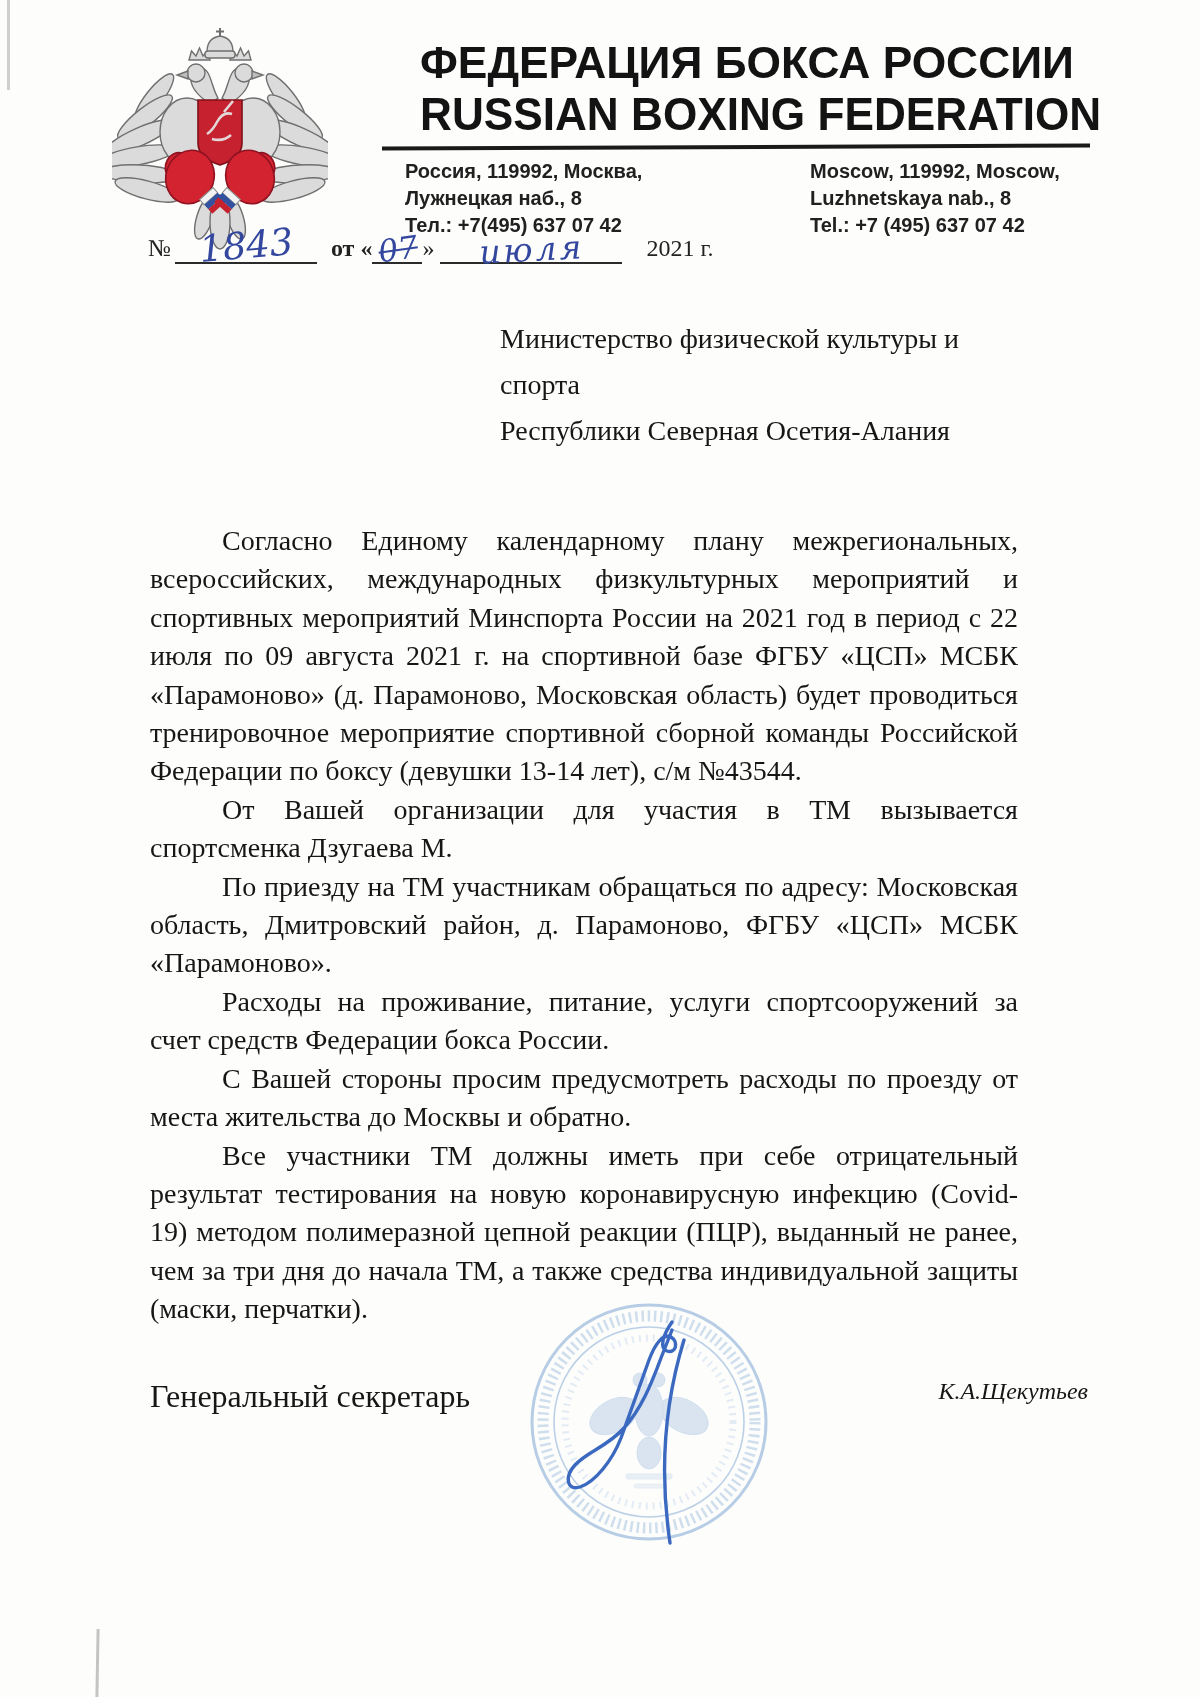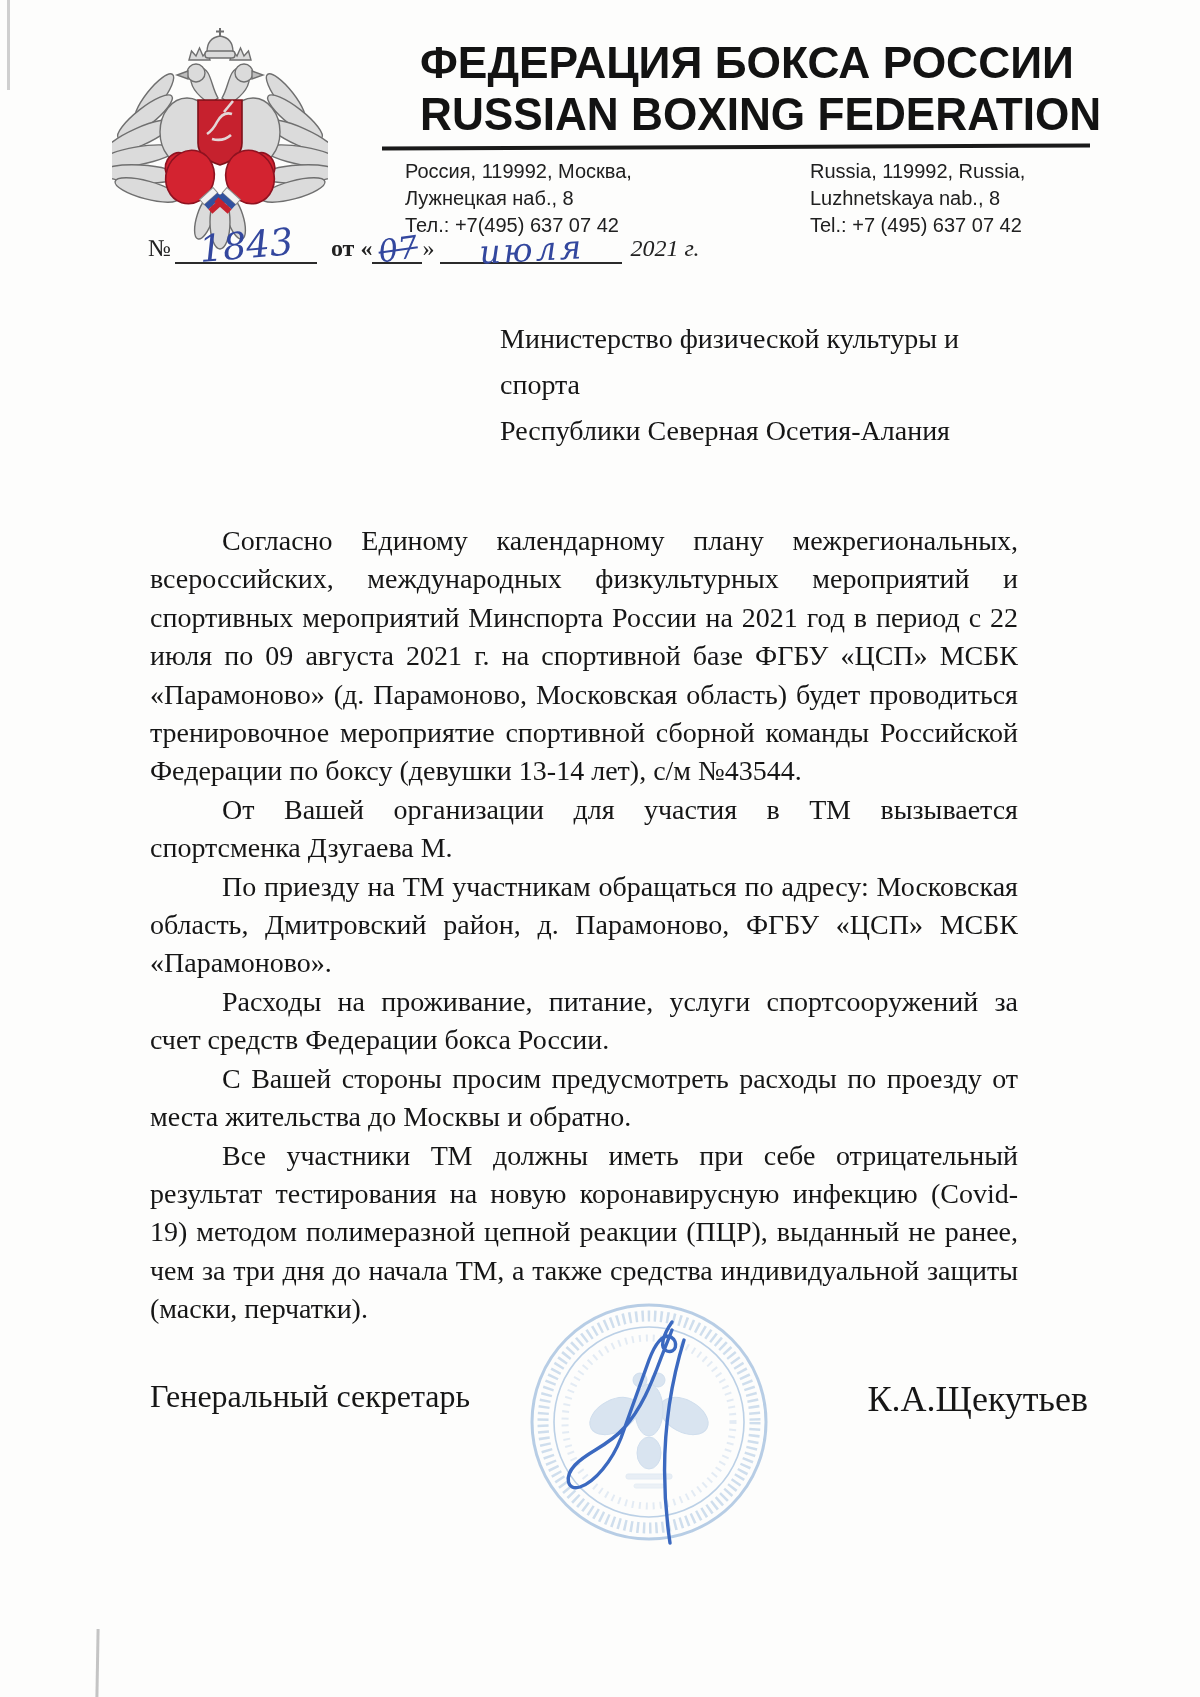--- a/index.html
+++ b/index.html
@@ -25,21 +25,21 @@
   }
   .org-en{
     font-family:"Liberation Sans","DejaVu Sans",sans-serif;
     font-weight:700;font-size:46px;line-height:52px;color:#131313;
     white-space:nowrap;transform:scaleX(.96);transform-origin:left;
   }
   .head-rule{position:absolute;left:382px;top:145px;width:708px;height:4px;background:#1a1a1a;transform:rotate(-.25deg);}
   .addr{
     position:absolute;top:158px;
     font-family:"Liberation Sans","DejaVu Sans",sans-serif;
-    font-weight:400;font-size:20px;line-height:27px;color:#202020;
+    font-weight:700;font-size:20px;line-height:27px;color:#202020;
   }
   .addr-ru{left:405px;}
   .addr-en{left:810px;}
   
   .refline{
     position:absolute;left:148px;top:226px;
     font-size:24px;color:#222;
     display:flex;align-items:flex-end;white-space:nowrap;
   }
   .refline .lbl{padding-bottom:2px;}
@@ -52,35 +52,35 @@
   .u-month{width:182px;margin-left:6px;}
   .hand{
     font-family:"DejaVu Serif","Liberation Serif",serif;
     font-style:italic;color:#33479e;line-height:1;
   }
   .hand-num{font-size:37px;transform:rotate(-5deg) translateY(2px);display:inline-block;}
   .hand-day{font-size:31px;transform:rotate(-8deg) translateY(3px);display:inline-block;text-decoration:line-through;text-decoration-thickness:2px;}
   .hand-month{font-size:33px;transform:rotate(-3deg) translateY(4px);display:inline-block;letter-spacing:3px;}
   .ot{margin-left:14px;padding-bottom:2px;font-weight:bold;}
   .quote-close{padding-bottom:2px;}
-  .year{margin-left:8px;padding-bottom:2px;font-style:italic;}
+  .year{margin-left:24px;padding-bottom:2px;}
   
   .addressee{
     position:absolute;left:500px;top:316px;width:522px;
     font-size:28px;line-height:46px;color:#161616;
   }
   
   .body-text{
     position:absolute;left:150px;top:522px;width:868px;
     font-size:28px;line-height:38.4px;text-align:justify;color:#161616;
   }
   .body-text p{margin:0;text-indent:72px;}
   
   .sig-title{position:absolute;left:150px;top:1378px;font-size:32px;color:#161616;}
-  .sig-name{position:absolute;right:112px;top:1378px;font-size:36px;color:#161616;}
+  .sig-name{position:absolute;right:112px;top:1378px;font-size:24px;color:#161616;font-style:italic;}
   .seal{position:absolute;left:514px;top:1288px;width:272px;height:282px;}
   
   .footer{
     position:absolute;left:140px;top:1566px;
     font-size:20px;line-height:25px;color:#222;
   }
 </style>
 </head>
 <body>
 
@@ -167,21 +167,21 @@
     <div class="org-en">RUSSIAN BOXING FEDERATION</div>
   </div>
   <div class="head-rule"></div>
 
   <div class="addr addr-ru">
     <div>Россия, 119992, Москва,</div>
     <div>Лужнецкая наб., 8</div>
     <div>Тел.: +7(495) 637 07 42</div>
   </div>
   <div class="addr addr-en">
-    <div>Russia, 119992, Russia,</div>
+    <div>Moscow, 119992, Moscow,</div>
     <div>Luzhnetskaya nab., 8</div>
     <div>Tel.: +7 (495) 637 07 42</div>
   </div>
 
   <div class="refline">
     <span class="lbl">№</span>
     <span class="uline u-num">
       <span class="hand hand-num">1843</span>
     </span>
     <span class="ot">от «</span>

